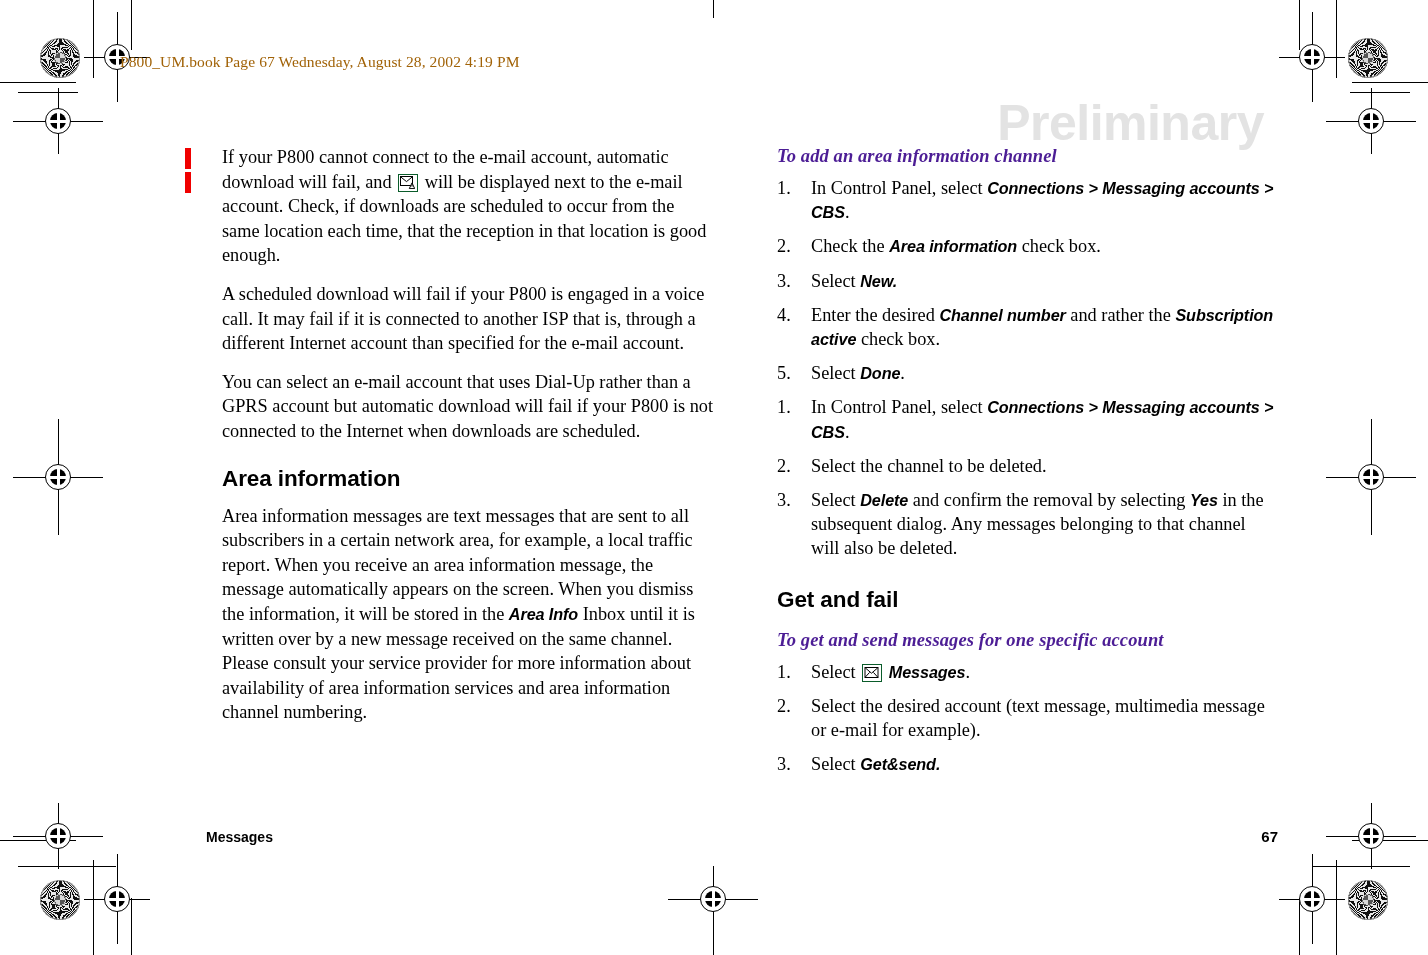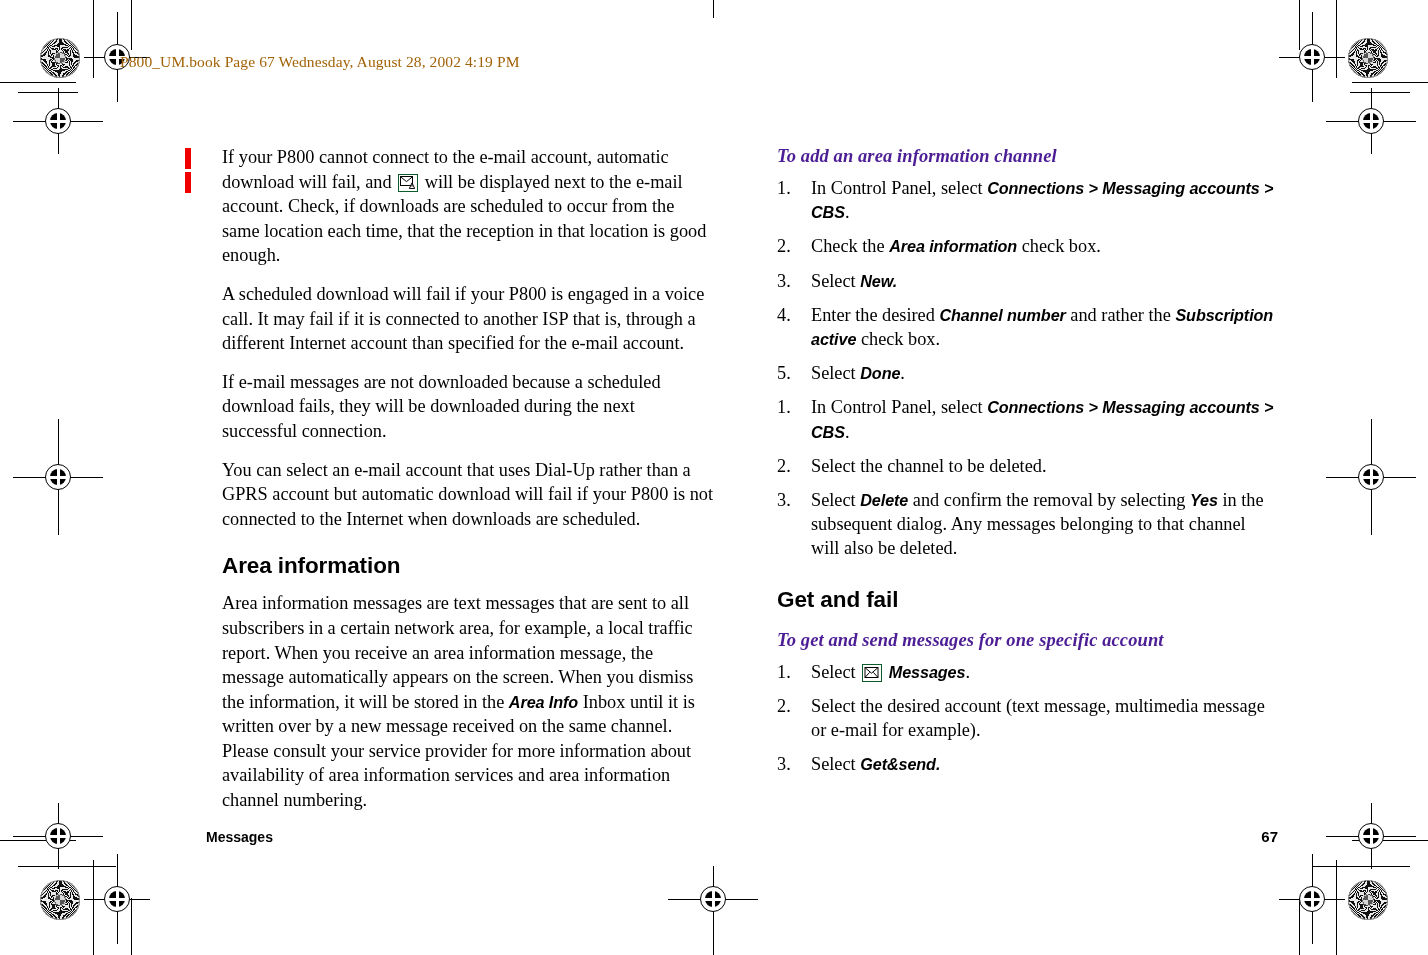--- a/index.html
+++ b/index.html
@@ -236,39 +236,37 @@
     <div class="ch" style="left:-33px;top:-0.5px;width:66px;height:1px;"></div>
     <div class="ch" style="left:-0.5px;top:-45px;width:1px;height:90px;"></div>
     <div class="ring"></div>
       <div class="dot"></div>
       <div class="gapv"></div>
       <div class="gaph"></div>
   </div>
 
   <div class="runhead">P800_UM.book  Page 67  Wednesday, August 28, 2002  4:19 PM</div>
 
+  <div class="watermark">Preliminary</div>
 
   <div class="col col-left">
 
     <p class="body">
       <span class="changebar" style="top:3px;"></span><span>If your P800 cannot connect to the e-mail account, automatic download will fail, and </span><span class="icon-box"><svg width="15" height="13" viewBox="0 0 15 13">
             <rect x="0.5" y="0.5" width="12" height="9" fill="#fff" stroke="#000" stroke-width="1"></rect>
             <path d="M0.7 0.9 L6.5 5.6 L12.3 0.9" fill="none" stroke="#000" stroke-width="1"></path>
             <path d="M9.3 12.6 L12 6.9 L14.7 12.6 Z" fill="#fff" stroke="#000" stroke-width="1"></path>
             <path d="M12 8.6 L12 10.6" stroke="#000" stroke-width="1"></path>
           </svg></span><span> will be displayed next to the e-mail account. Check, if downloads are scheduled to occur from the same location each time, that the reception in that location is good enough.</span>
     </p>
 
     <p class="body">
       <span class="changebar" style="top:3px;"></span><span>A scheduled download will fail if your P800 is engaged in a voice call. It may fail if it is connected to another ISP that is, through a different Internet account than specified for the e-mail account.</span>
     </p>
 
-    <p class="body">
-      <span>If e-mail messages are not downloaded because a scheduled download fails, they will be downloaded during the next successful connection.</span>
-    </p>
 
     <p class="body">
       <span class="changebar" style="top:27px;"></span><span>You can select an e-mail account that uses Dial-Up rather than a GPRS account but automatic download will fail if your P800 is not connected to the Internet when downloads are scheduled.</span>
     </p>
 
     <h2 class="sect">Area information</h2>
 
     <p class="body">
       <span>Area information messages are text messages that are sent to all subscribers in a certain network area, for example, a local traffic report. When you receive an area information message, the message automatically appears on the screen. When you dismiss the information, it will be stored in the </span><span class="ui">Area Info</span><span> Inbox until it is written over by a new message received on the same channel. Please consult your service provider for more information about availability of area information services and area information channel numbering.</span>
     </p>

